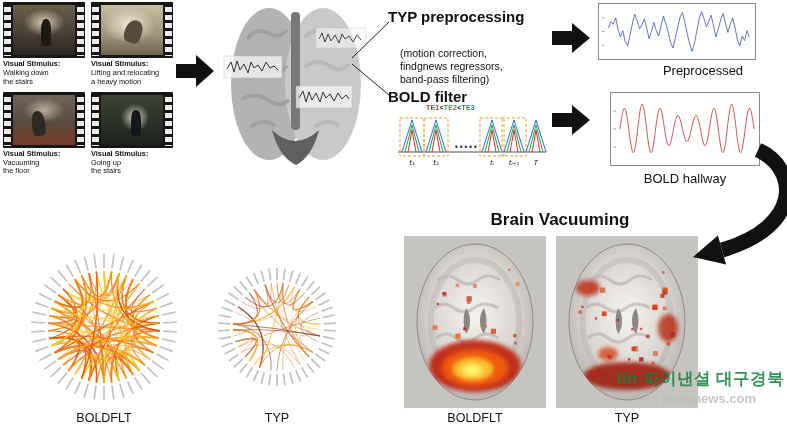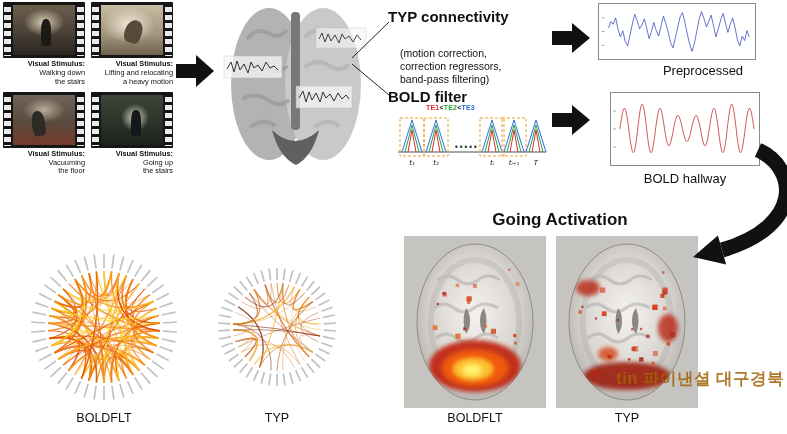--- a/index.html
+++ b/index.html
@@ -18,34 +18,34 @@
   .photo::after{content:"";position:absolute;}
   .p1{background:radial-gradient(ellipse 60% 50% at 50% 35%, #d9cdb0 0%, rgba(0,0,0,0) 55%),linear-gradient(180deg,#6b5f4e 0%,#4a4037 55%,#2b2620 100%);}
   .p1::after{left:45%;top:28%;width:17%;height:54%;background:#1d1a16;border-radius:40% 40% 20% 20%;}
   .p2{background:radial-gradient(ellipse 70% 60% at 45% 40%, #efe7d6 0%, rgba(0,0,0,0) 60%),linear-gradient(180deg,#c9bca3 0%,#a2937b 60%,#6e6250 100%);}
   .p2::after{left:38%;top:30%;width:27%;height:46%;background:#564a3a;border-radius:50% 45% 30% 35%;transform:rotate(18deg);}
   .p3{background:radial-gradient(ellipse 60% 45% at 50% 30%, #b8ad9c 0%, rgba(0,0,0,0) 55%),linear-gradient(180deg,#6f6557 0%,#594c3f 55%,#76392b 100%);}
   .p3::after{left:30%;top:32%;width:21%;height:50%;background:#2e2a24;border-radius:45% 45% 25% 25%;transform:rotate(-8deg);}
   .p4{background:radial-gradient(ellipse 45% 55% at 55% 45%, #ded8c4 0%, rgba(0,0,0,0) 50%),linear-gradient(180deg,#3c4538 0%,#2a3128 60%,#1c211b 100%);}
   .p4::after{left:48%;top:30%;width:16%;height:52%;background:#15181a;border-radius:40% 40% 20% 20%;}
   .cap{font-size:7.4px;line-height:1.2;margin-top:2px;}
-  .cap span{display:block;text-align:right;}
+  .cap span{display:block;}
   .cap .cap-b{font-weight:bold;}
 
   .typ-title,.bold-title{font-size:15px;font-weight:bold;}
   .typ-lines{font-size:10.5px;line-height:1.25;margin-top:20px;}
   .te-legend{font-size:7px;font-weight:bold;letter-spacing:.2px;color:#222;}
 
   .plot{border:1px solid #8a8a8a;background:#fff;}
   .plot-label{font-size:13px;text-align:center;}
   .section-title{font-size:17px;font-weight:bold;text-align:center;}
   .sub-label{font-size:12.5px;text-align:center;}
 
   .watermark{text-align:right;opacity:.85;z-index:9;pointer-events:none;}
-  .wm1{font-size:16.5px;font-weight:bold;color:#a16207;letter-spacing:.5px;}
+  .wm1{font-size:16.5px;font-weight:bold;color:#15803d;letter-spacing:.5px;}
   .wm2{font-size:13px;color:#bdbdbd;padding-right:28px;margin-top:1px;}
   .wm2 .wm2b{font-weight:bold;}
 
   #overlay{pointer-events:none;z-index:5;}
 </style>
 </head>
 <body>
 
 <div id="canvas">
 
@@ -124,24 +124,24 @@
     <g transform="translate(76,86)">
       <rect width="56" height="22" fill="#f7f7f7" opacity="0.75" stroke="#bbbbbb" stroke-width="0.5"></rect>
       <path d="M3,12 L7,5 L10,16 L13,6 L16,14 L20,7 L24,16 L27,6 L30,12 L34,8 L38,15 L42,7 L46,13 L50,9 L53,13" fill="none" stroke="#333333" stroke-width="1"></path>
     </g>
     <g transform="translate(96,28)" opacity="0.9">
       <rect width="50" height="20" fill="#f7f7f7" opacity="0.7" stroke="#bbbbbb" stroke-width="0.5"></rect>
       <path d="M3,11 L6,5 L9,14 L12,6 L15,13 L19,7 L23,15 L26,6 L29,11 L33,8 L37,14 L41,7 L45,12" fill="none" stroke="#333333" stroke-width="1"></path>
     </g>
   </svg>
 
-  <div class="abs typ-title" style="left:388px;top:8px;">TYP connectivity</div>
+  <div class="abs typ-title" style="left:388px;top:8px;">TYP preprocessing</div>
   <div class="abs typ-lines" style="left:400px;top:27px;">
     <div>(motion correction,</div>
-    <div>correction regressors,</div>
+    <div>findgnews regressors,</div>
     <div>band-pass filtering)</div>
   </div>
 
   <div class="abs bold-title" style="left:388px;top:88px;">BOLD filter</div>
   <div class="abs te-legend" style="left:426px;top:104px;">
     <span style="color: rgb(214, 48, 49);">TE1</span><span>&lt;</span><span style="color: rgb(39, 162, 67);">TE2</span><span>&lt;</span><span style="color: rgb(42, 111, 219);">TE3</span>
   </div>
   <svg class="abs" id="spike-svg" style="left:396px;top:114px;" width="152" height="54" viewBox="0 0 152 54">
       <line x1="2" y1="38" x2="150" y2="38" stroke="#222" stroke-width="0.8"></line>
       <text x="58" y="36" font-size="8" fill="#333">•••••</text>
@@ -473,21 +473,21 @@
       <path d="M82.5,105.4 Q63.2,69.1 23.5,79.7" fill="none" stroke="#d96c1f" stroke-width="0.74" opacity="0.59"></path>
       <path d="M42.1,102.6 Q66.0,69.7 100.9,90.4" fill="none" stroke="#f6b93b" stroke-width="1.38" opacity="0.72"></path>
       <path d="M42.1,27.4 Q60.0,62.0 21.1,62.0" fill="none" stroke="#e98a2b" stroke-width="1.28" opacity="0.87"></path>
       <path d="M71.0,21.4 Q67.9,64.0 97.2,95.0" fill="none" stroke="#d96c1f" stroke-width="0.75" opacity="0.83"></path>
       <path d="M71.0,21.4 Q64.1,64.8 47.5,105.4" fill="none" stroke="#f6b93b" stroke-width="0.71" opacity="0.76"></path>
       <path d="M108.1,74.0 Q70.6,63.4 97.2,35.0" fill="none" stroke="#b5541c" stroke-width="0.82" opacity="0.59"></path>
     </svg>
   <div class="abs sub-label" style="left:20px;top:411px;width:168px;">BOLDFLT</div>
   <div class="abs sub-label" style="left:212px;top:411px;width:130px;">TYP</div>
 
-  <div class="abs section-title" style="left:440px;top:210px;width:240px;">Going Activation</div>
+  <div class="abs section-title" style="left:440px;top:210px;width:240px;">Brain Vacuuming</div>
 
   <svg class="abs" id="slice1" style="left:404px;top:236px;" width="142" height="172" viewBox="0 0 142 172">
     <defs>
       <radialGradient id="gm1" cx="50%" cy="45%" r="65%">
         <stop offset="0%" stop-color="#f4f2ef"></stop>
           <stop offset="55%" stop-color="#dad7d3"></stop>
         <stop offset="85%" stop-color="#bab7b3"></stop>
           <stop offset="100%" stop-color="#a8a5a1"></stop>
       </radialGradient>
       <clipPath id="clip1">
@@ -598,20 +598,24 @@
         <rect x="44.0" y="51.5" width="5.3" height="5.3" fill="#d4441c" opacity="0.66"></rect>
         <rect x="22.3" y="74.3" width="3.5" height="3.5" fill="#d4441c" opacity="0.69"></rect>
       </g>
   </svg>
 
   <div class="abs sub-label" style="left:404px;top:411px;width:142px;">BOLDFLT</div>
   <div class="abs sub-label" style="left:556px;top:411px;width:142px;">TYP</div>
 
   <div class="abs watermark" style="left:520px;top:368px;width:264px;">
     <div class="wm1">tin 파이낸셜 대구경북</div>
+    <div class="wm2">
+      <span>-dg</span>
+      <span class="wm2b">findgnews.com</span>
+    </div>
   </div>
 
   <svg class="abs" id="overlay" style="left:0;top:0;" width="787" height="434" viewBox="0 0 787 434">
     <polygon fill="#111" points="176,64 196,64 196,55 214,71 196,87 196,78 176,78"></polygon>
     <polygon fill="#111" points="552,31 572,31 572,23 590,38 572,53 572,45 552,45"></polygon>
     <polygon fill="#111" points="552,113 572,113 572,105 590,120 572,135 572,127 552,127"></polygon>
     <line x1="352" y1="58" x2="389" y2="22" stroke="#222" stroke-width="1"></line>
     <line x1="352" y1="64" x2="389" y2="95" stroke="#222" stroke-width="1"></line>
     <path d="M 758 150 C 798 168, 804 226, 722 250" fill="none" stroke="#111" stroke-width="15"></path>
     <polygon fill="#111" points="717.9,235.6 726.1,264.4 693,257"></polygon>

